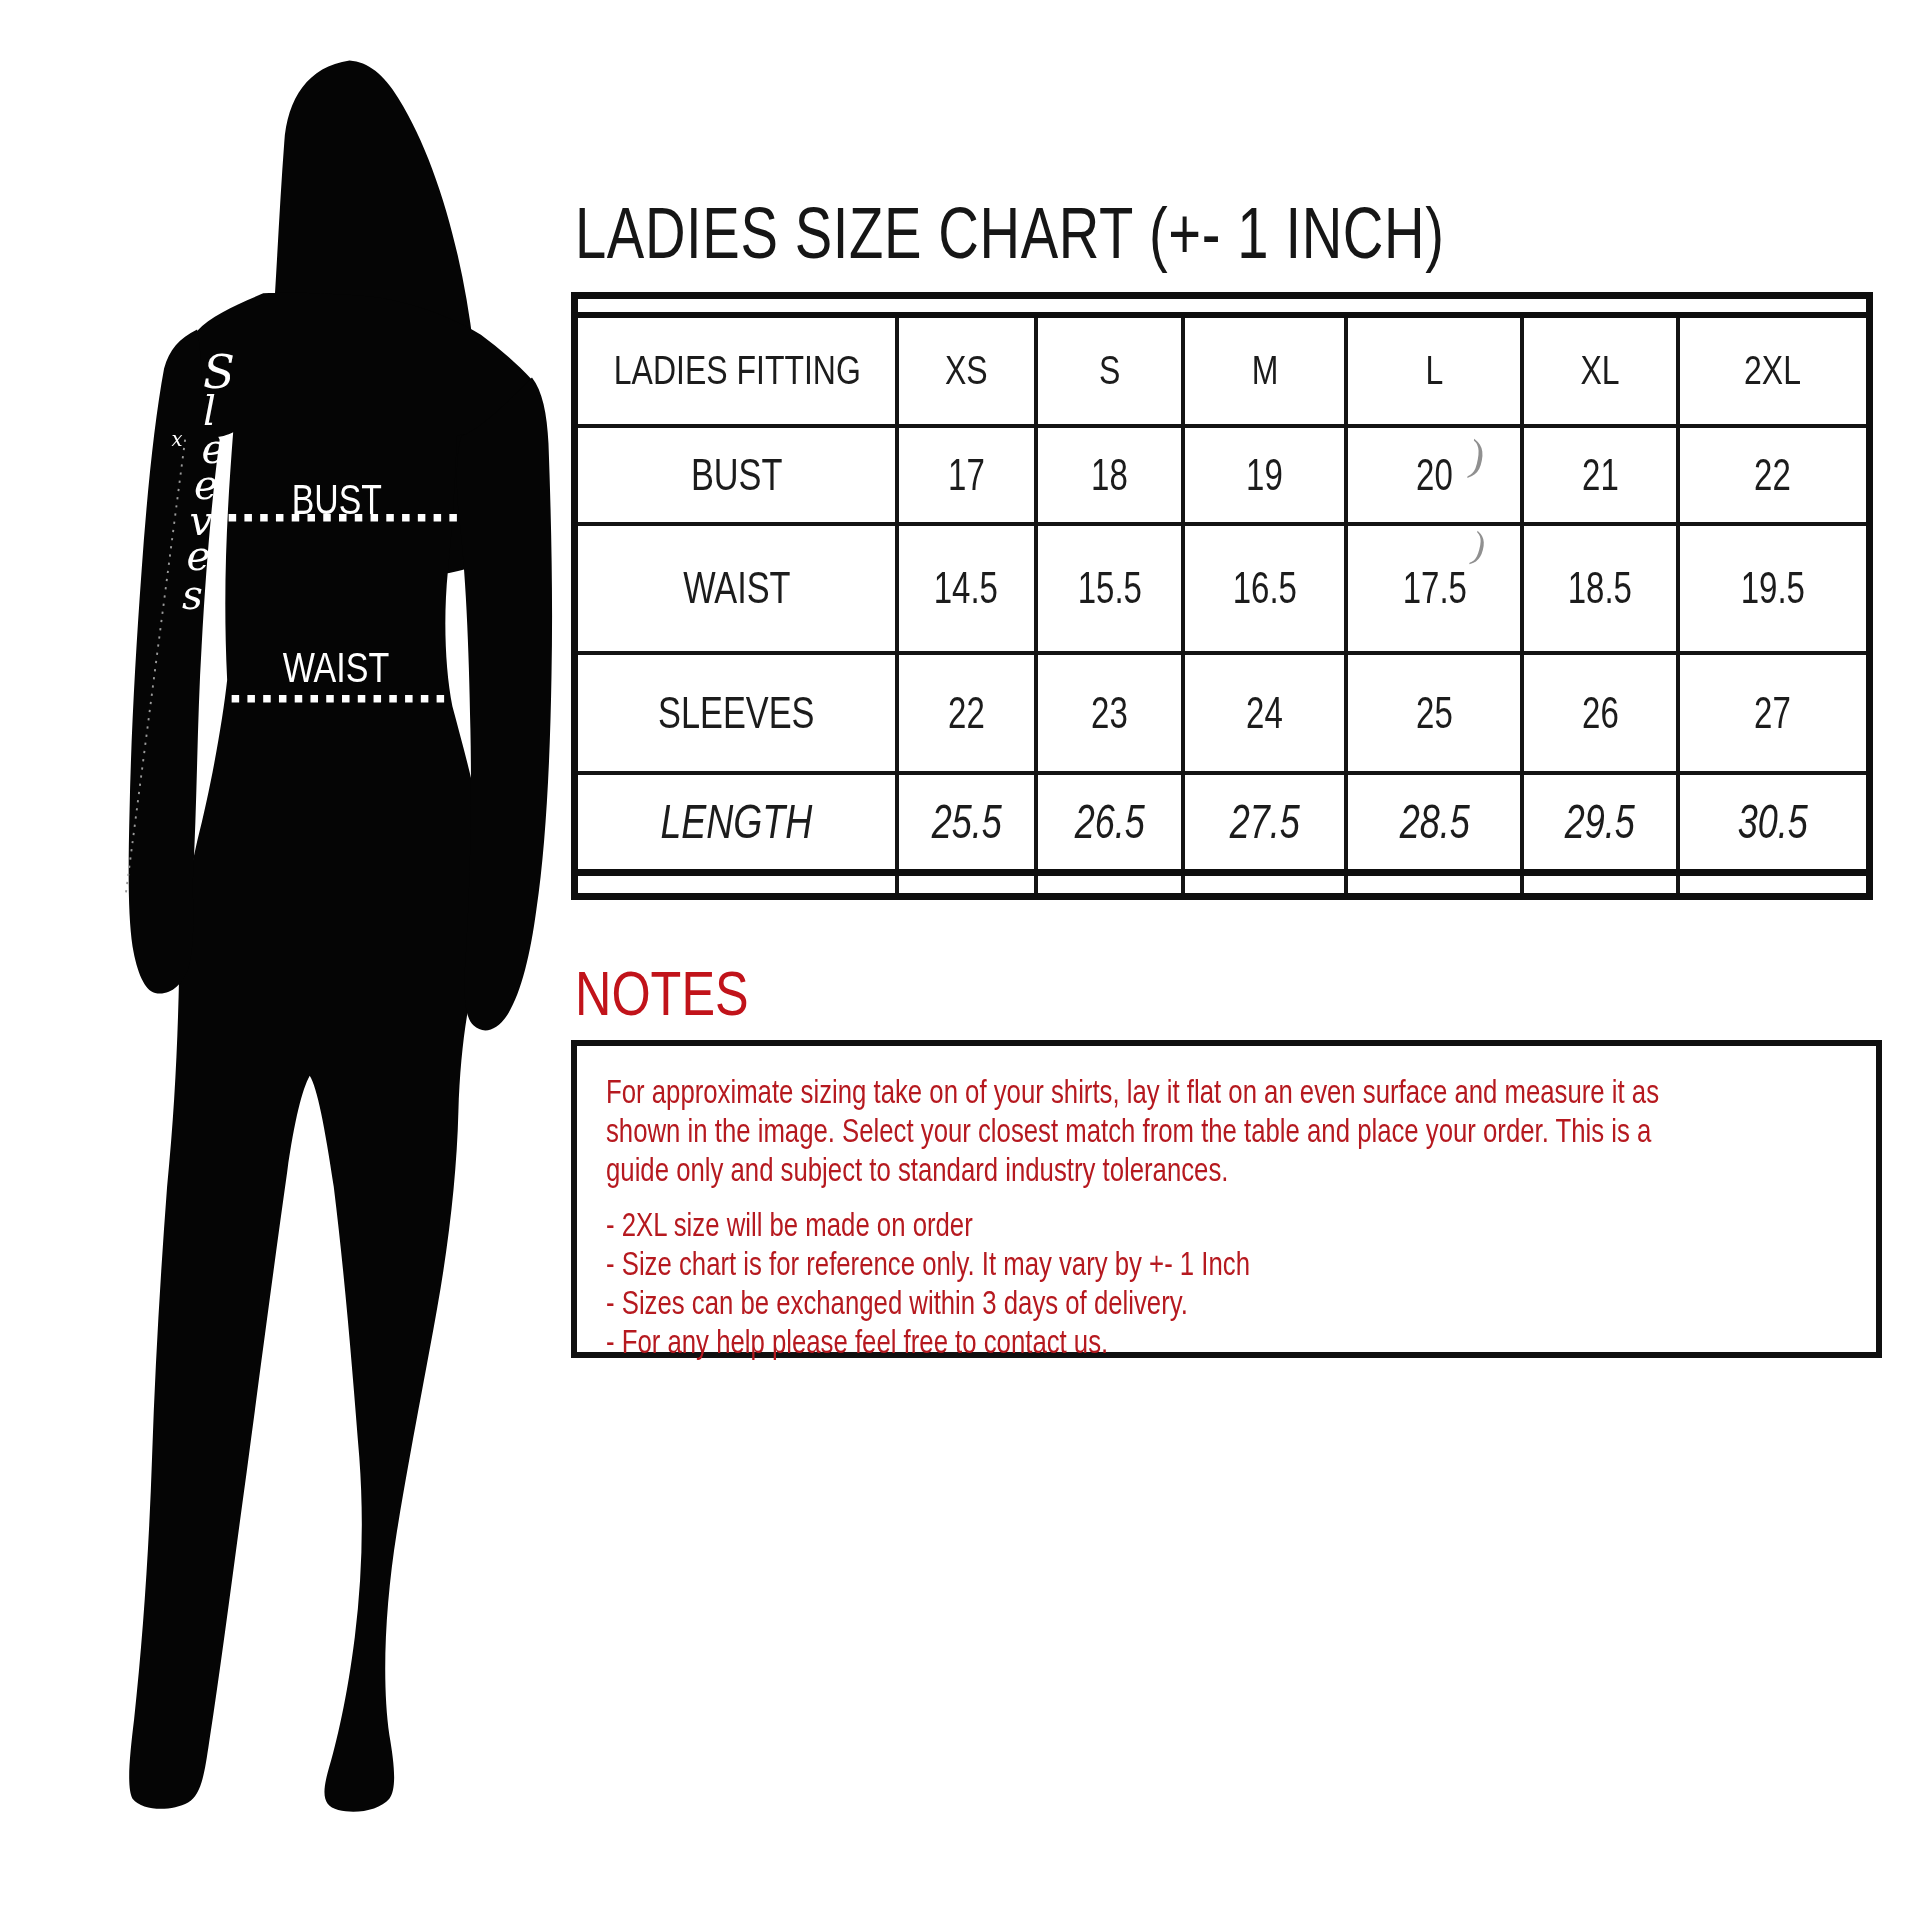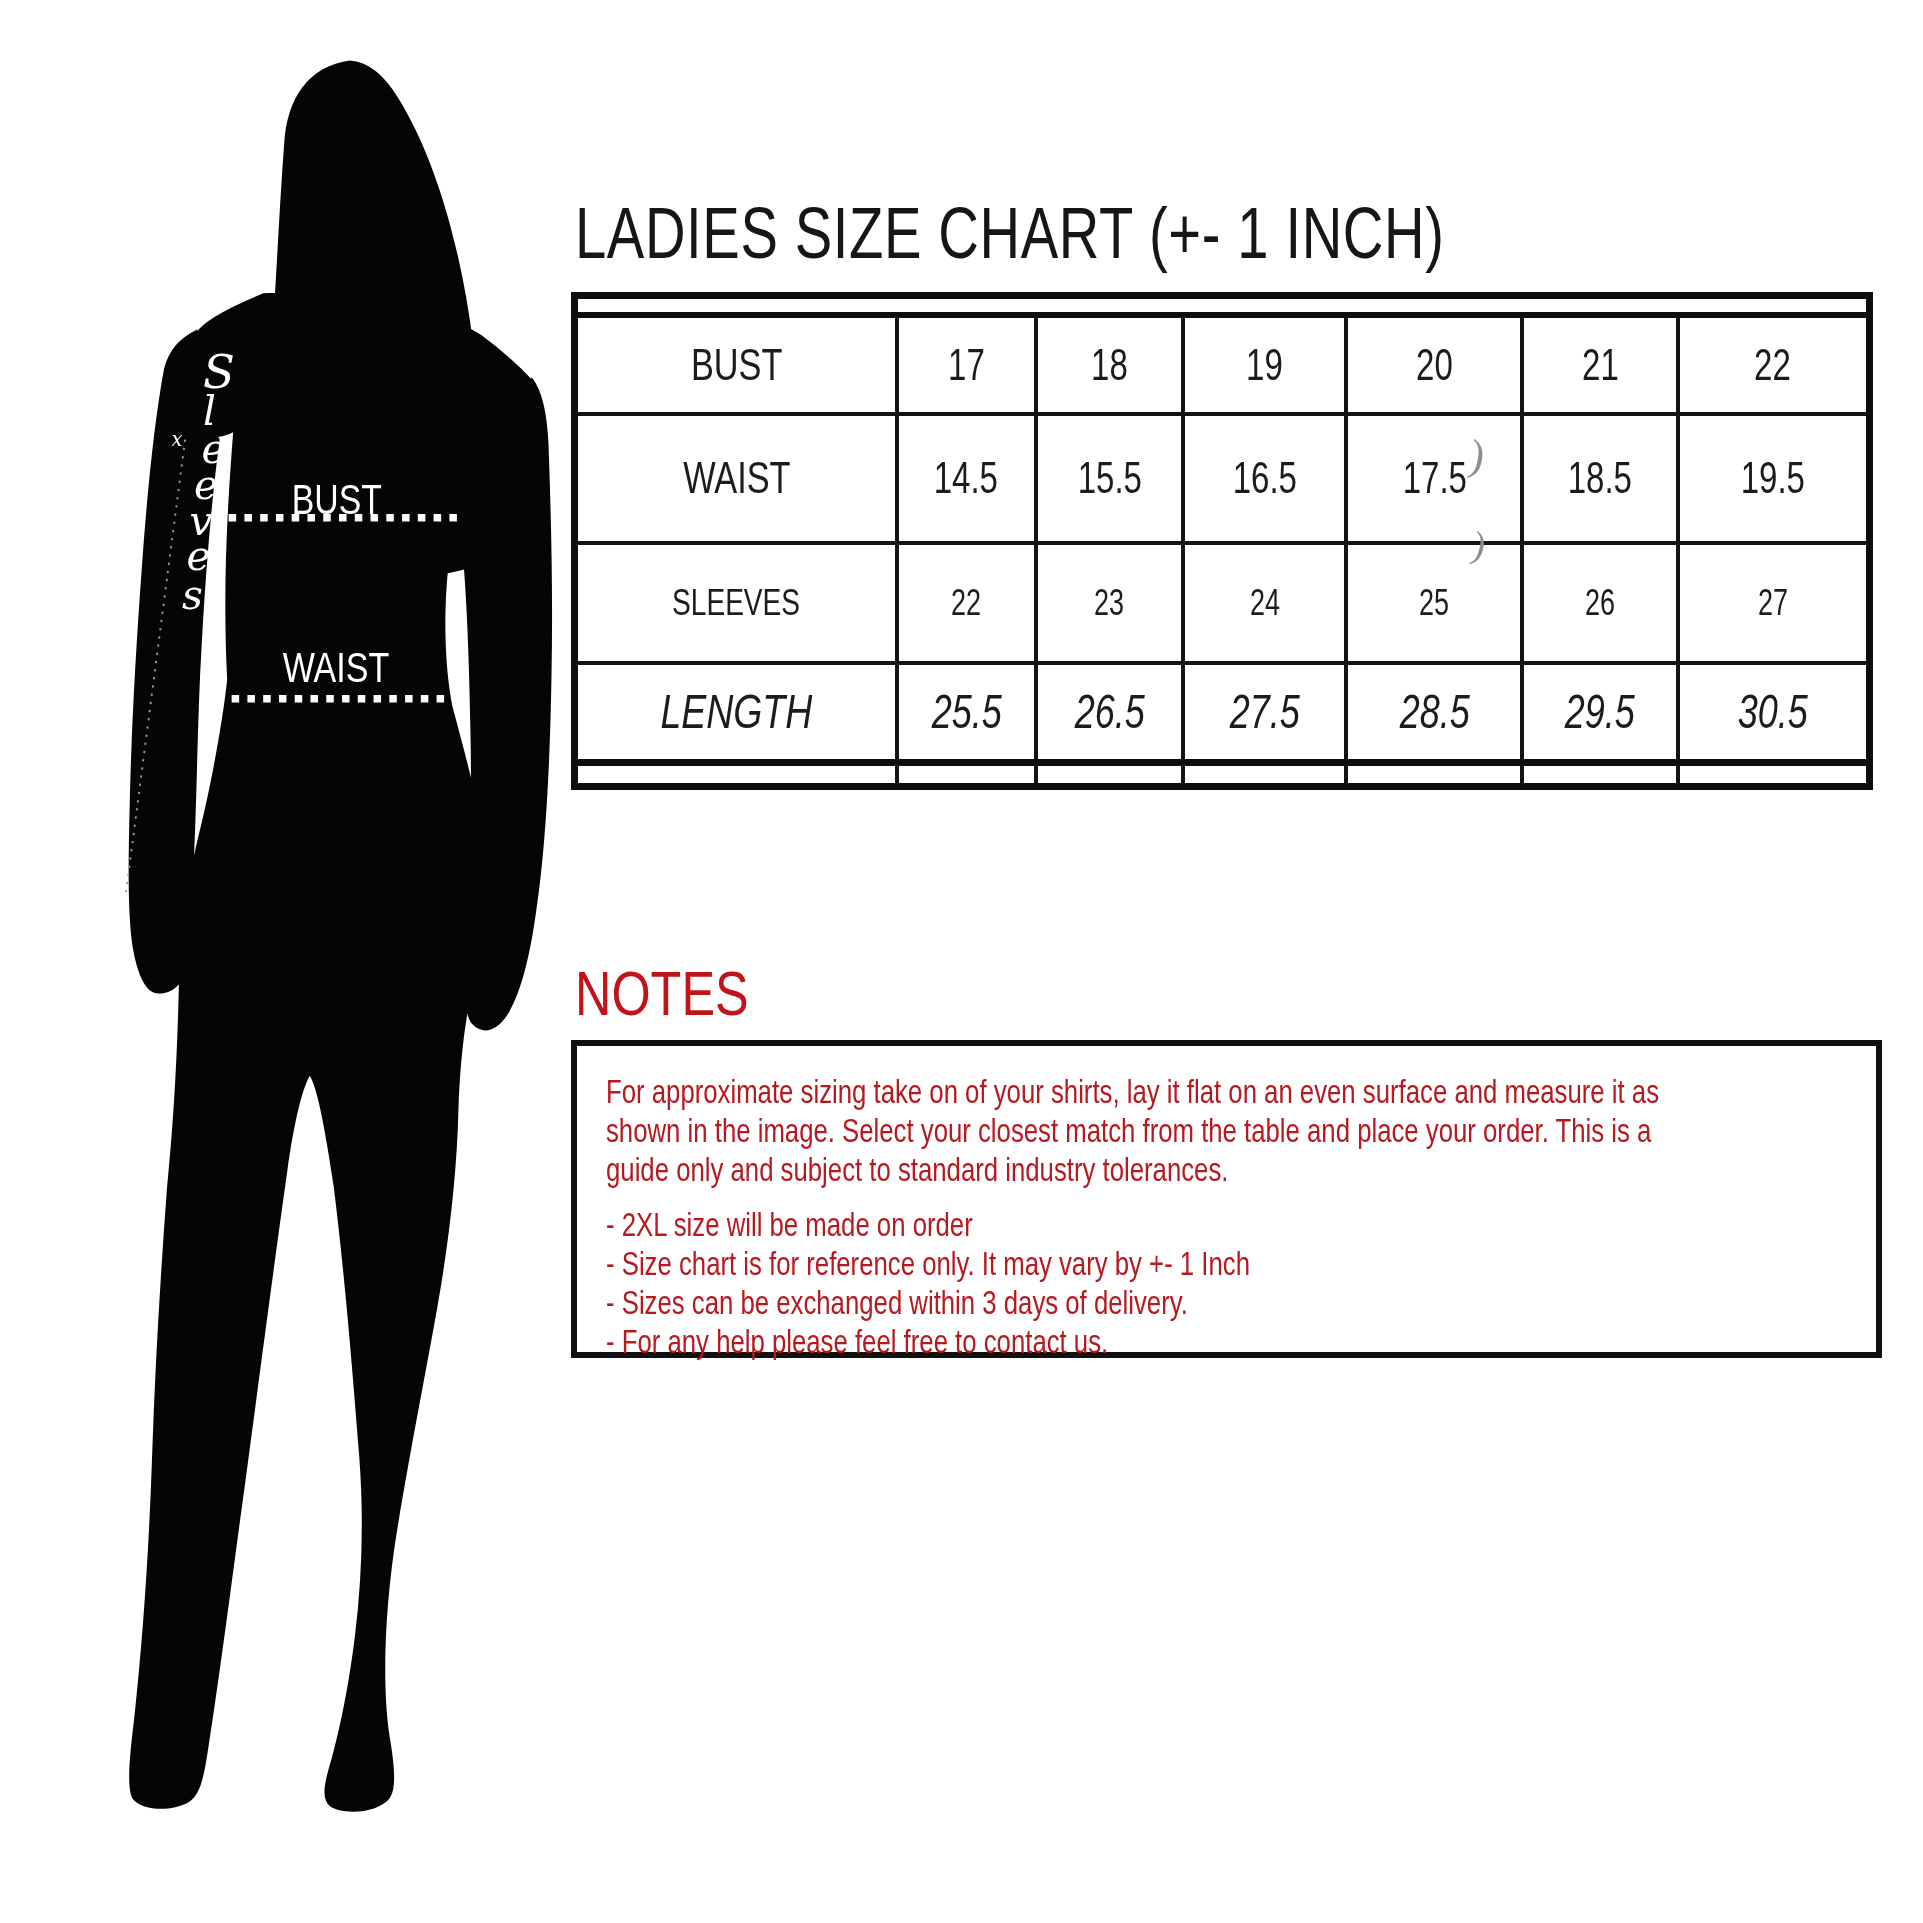--- a/index.html
+++ b/index.html
@@ -22,21 +22,21 @@
   table.size td{
     border:4.5px solid #141414;text-align:center;vertical-align:middle;
     color:#1c1c1c;overflow:hidden;
   }
   tr.sp-top td{border-left:none;border-right:none;border-top:none;
     border-bottom:6.8px solid #0e0e0e;height:10.5px;}
   tr.sp-bot td{border-top:7.5px solid #0e0e0e;border-bottom:none;height:15px;}
   tr.hdr td{height:104px;font-size:41px;}
   tr.r-bust td{height:92px;font-size:44px;}
   tr.r-waist td{height:123px;font-size:44px;}
-  tr.r-sleeves td{height:114px;font-size:36px;}
+  tr.r-sleeves td{height:114px;font-size:44px;}
   tr.r-length td{height:92px;font-size:48px;font-style:italic;}
   td.lbl{font-size:39px;}
   td.lbl-small{font-size:35px;}
   .cx{display:inline-block;transform:scaleX(.78);transform-origin:center;white-space:nowrap;}
   .cn{display:inline-block;transform:scaleX(.75);transform-origin:center;white-space:nowrap;}
   
   .artifact{position:absolute;color:#909090;font-family:"Liberation Serif",serif;}
   .artifact.a1{left:1470px;top:430px;font-size:44px;transform:rotate(10deg);}
   .artifact.a2{left:1473px;top:523px;font-size:38px;transform:rotate(14deg);}
   
@@ -173,20 +173,29 @@
           <col style="width:11.4%">
         <col style="width:12.6%">
           <col style="width:13.6%">
           <col style="width:12.0%">
         <col style="width:14.8%">
       </colgroup>
       <tbody>
           <tr class="sp-top">
         <td colspan="7"></td>
       </tr>
+      <tr class="hdr">
+        <td><span class="cx">LADIES FITTING</span></td>
+        <td><span class="cx">XS</span></td>
+        <td><span class="cx">S</span></td>
+        <td><span class="cx">M</span></td>
+        <td><span class="cx">L</span></td>
+        <td><span class="cx">XL</span></td>
+        <td><span class="cx">2XL</span></td>
+      </tr>
       <tr class="r-bust">
         <td class="lbl"><span class="cx">BUST</span></td>
         <td><span class="cn">17</span></td>
         <td><span class="cn">18</span></td>
         <td><span class="cn">19</span></td>
         <td><span class="cn">20</span></td>
         <td><span class="cn">21</span></td>
         <td><span class="cn">22</span></td>
       </tr>
       <tr class="r-waist">

